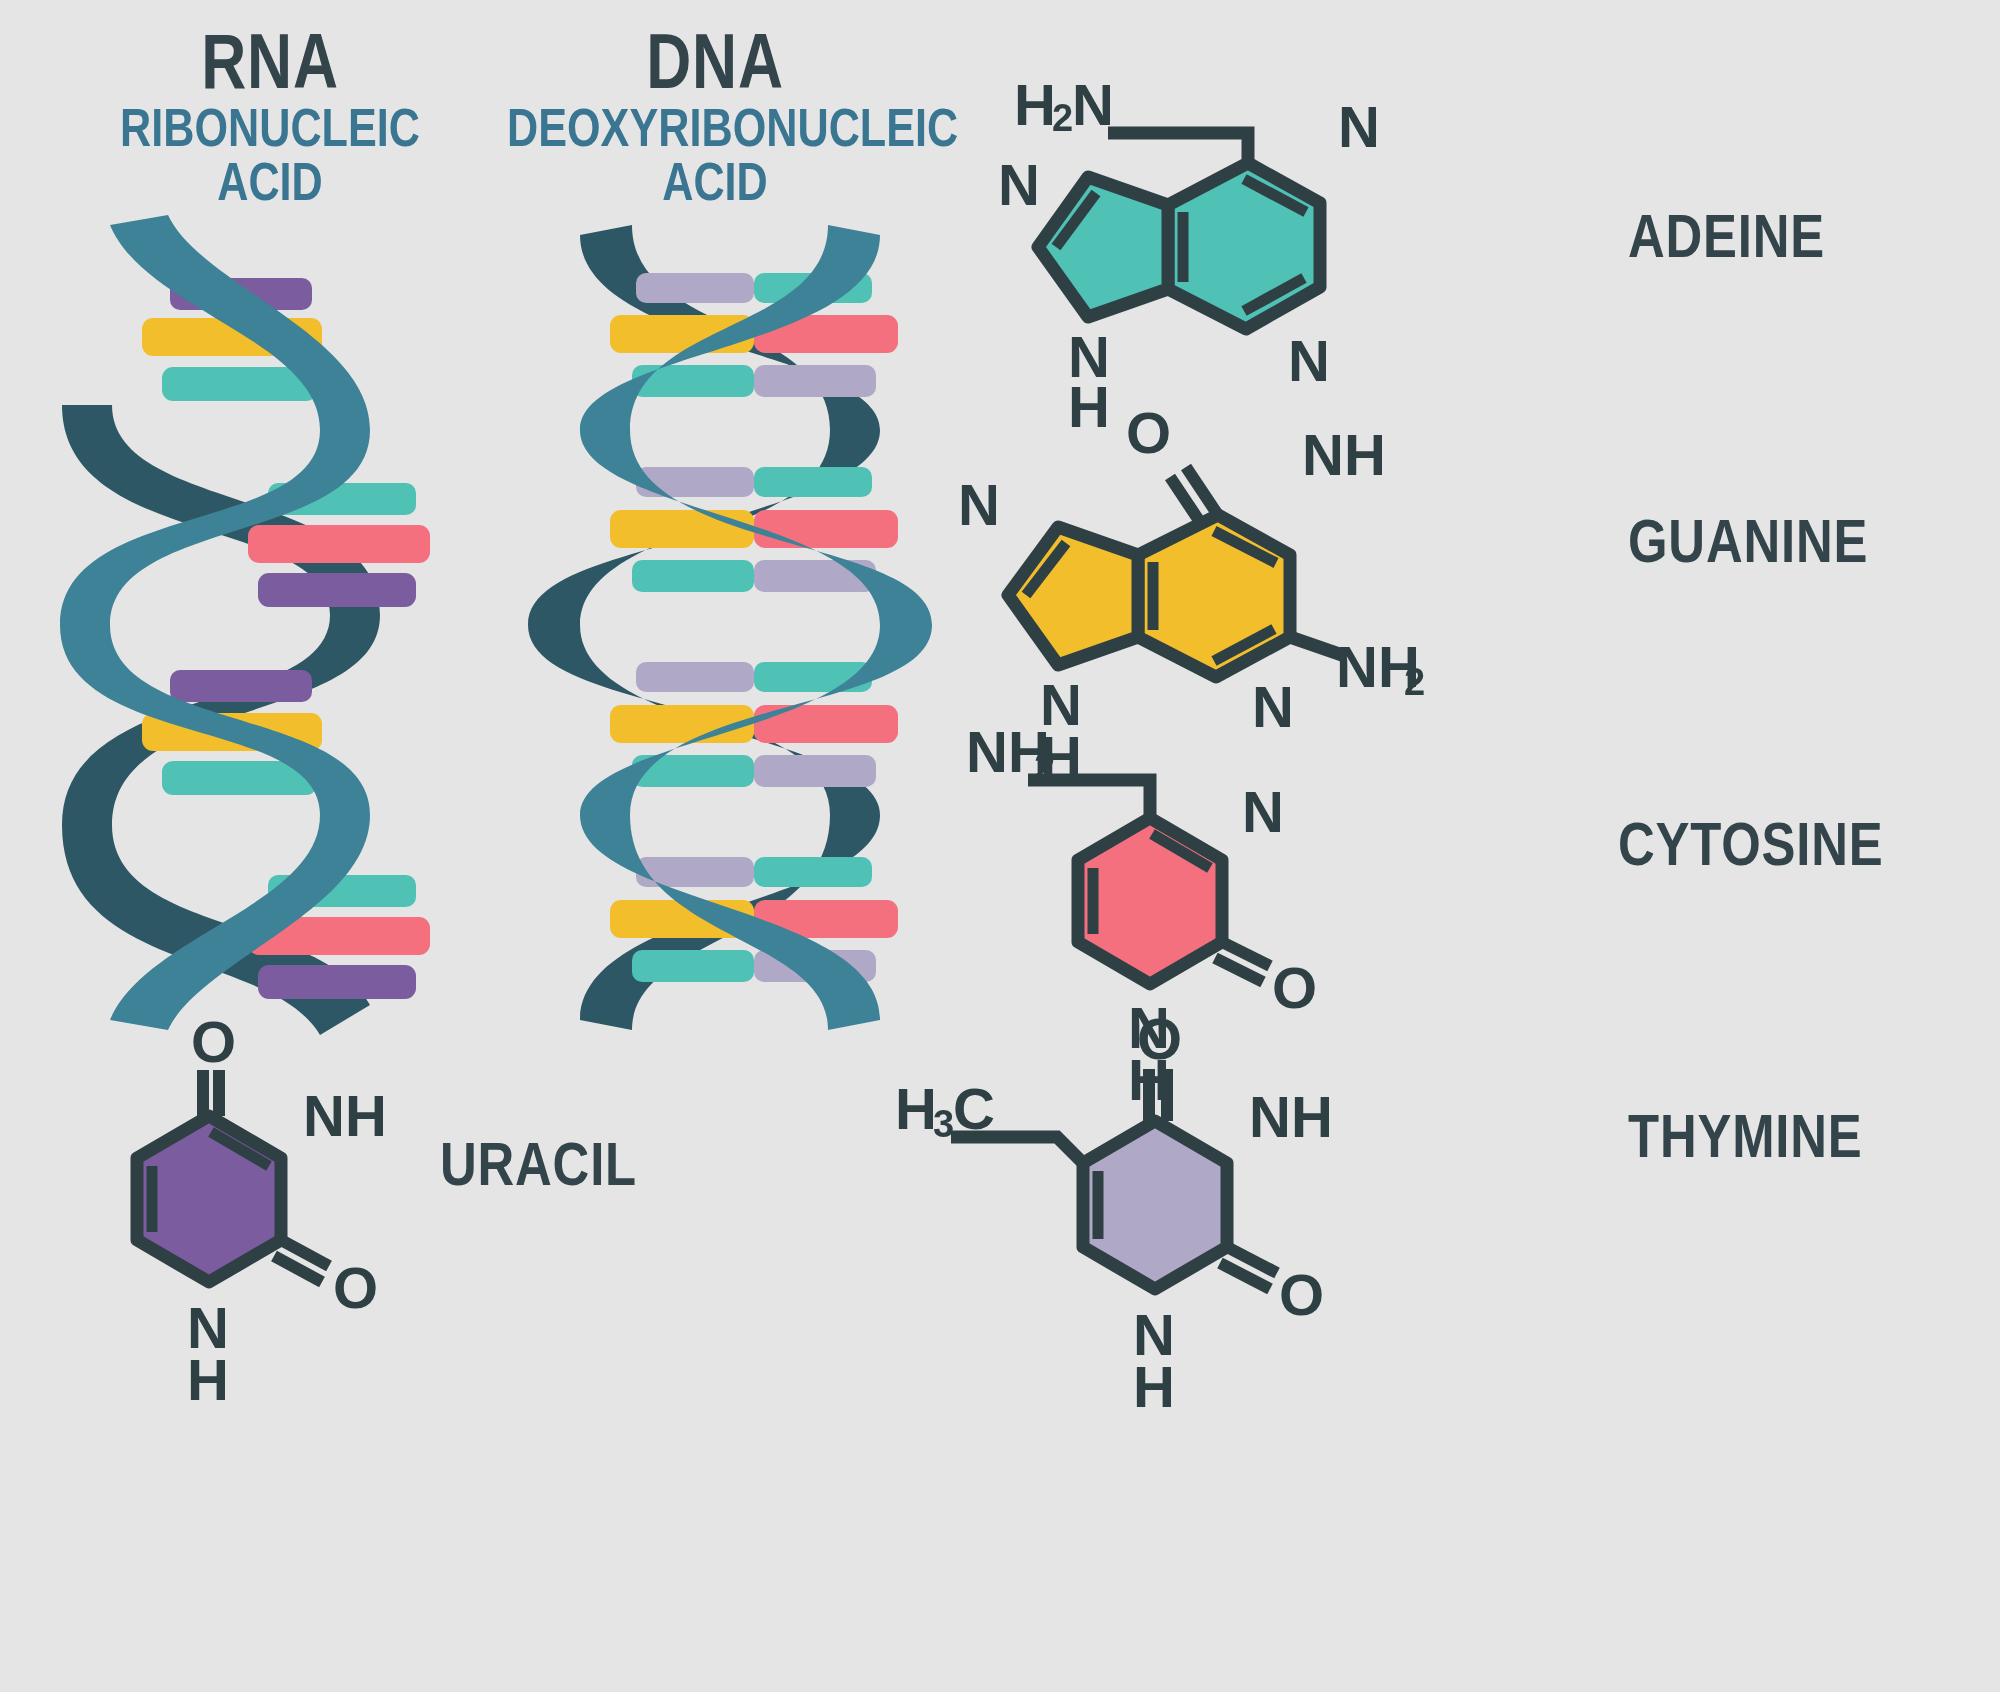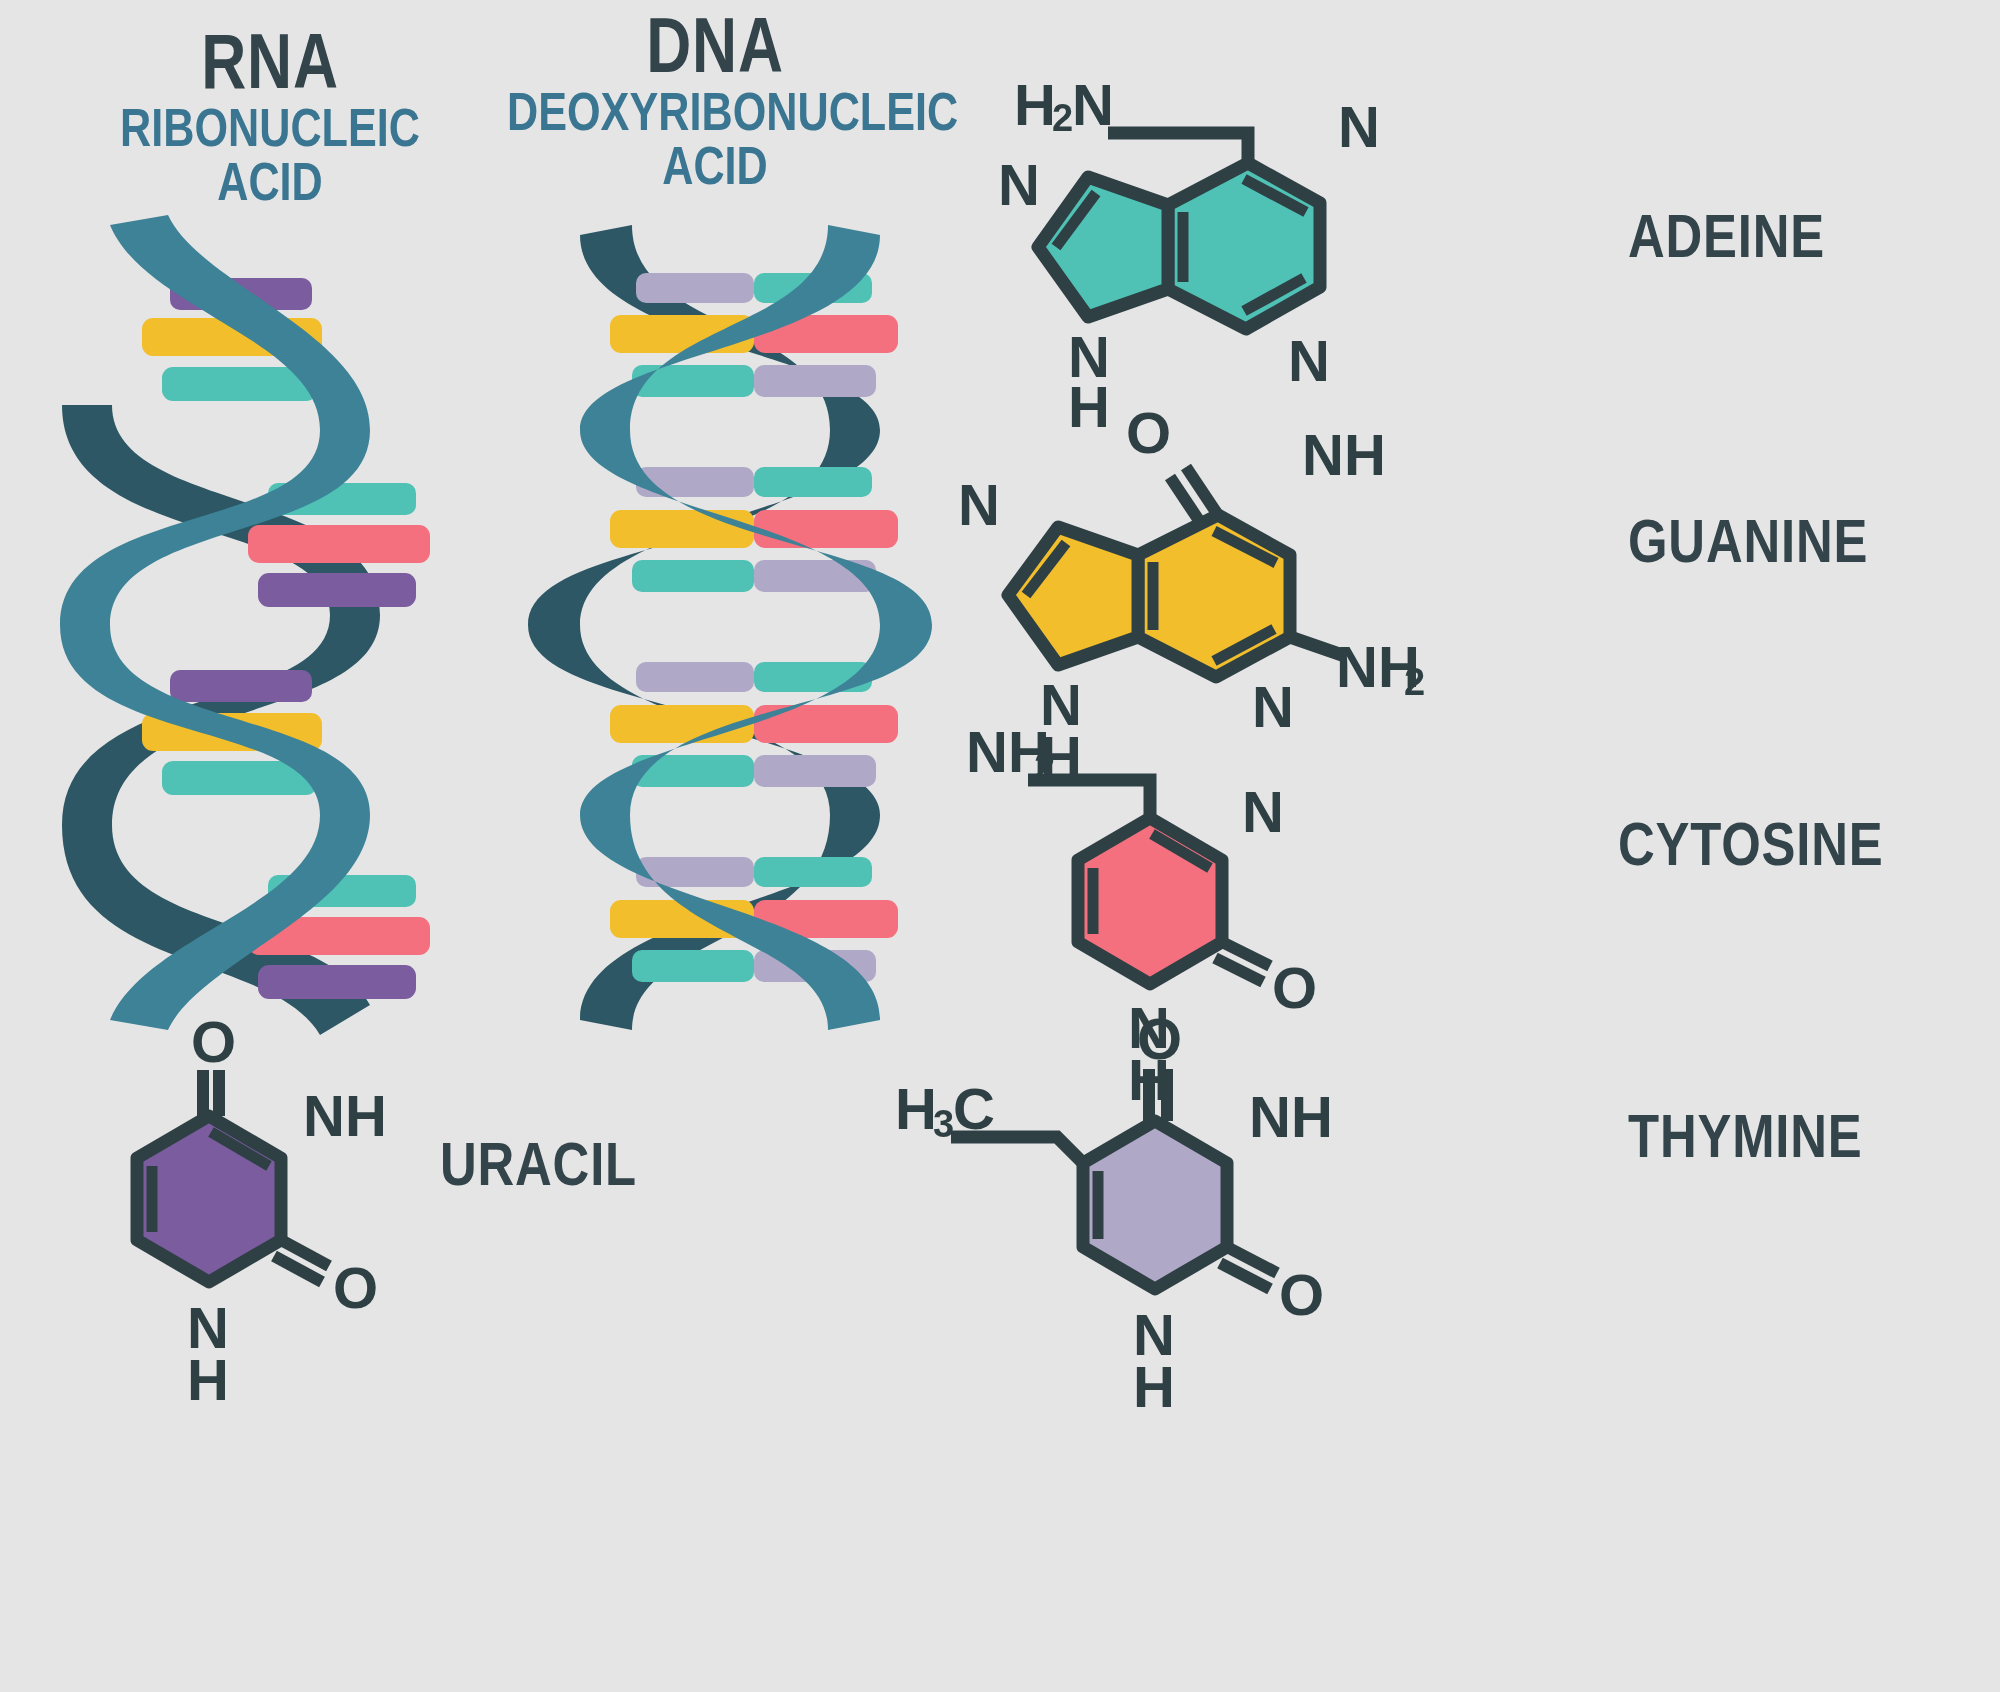--- a/index.html
+++ b/index.html
@@ -44,21 +44,21 @@
   }
   .title-sub2 {
     font-weight: 700;
     font-size: 54px;
     color: #3A7691;
     transform: scaleX(0.80);
     white-space: nowrap;
   }
 
   #rna-title { left: 60px;  top: 22px;  width: 420px; }
-  #dna-title { left: 455px; top: 6px;  width: 520px; }
+  #dna-title { left: 455px; top: 22px;  width: 520px; }
 
   
   .base-label {
     position: absolute;
     font-weight: 700;
     font-size: 62px;
     color: #34444B;
     transform: scaleX(0.82);
     transform-origin: left center;
     white-space: nowrap;

